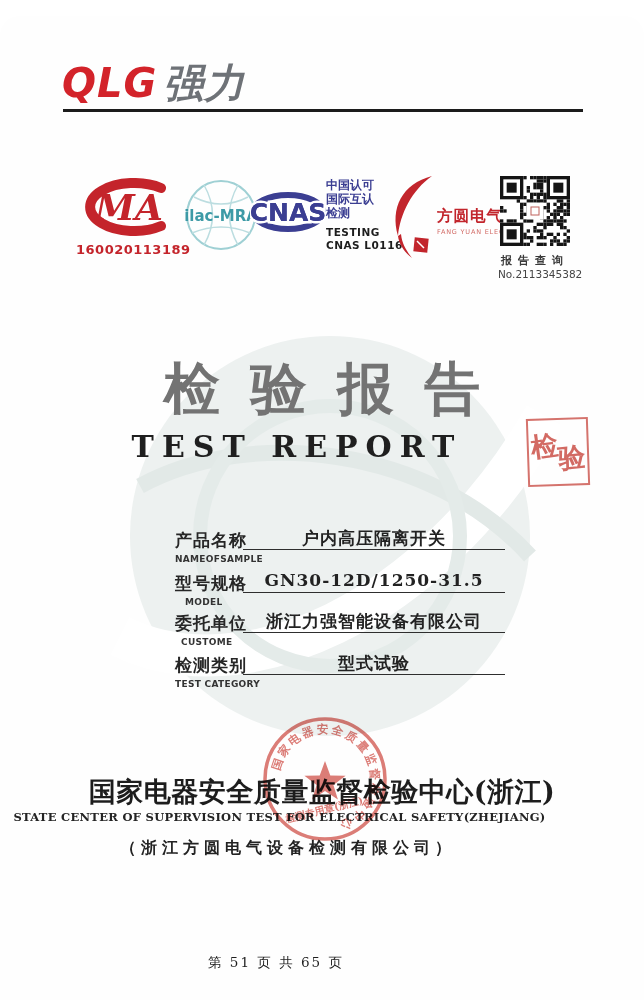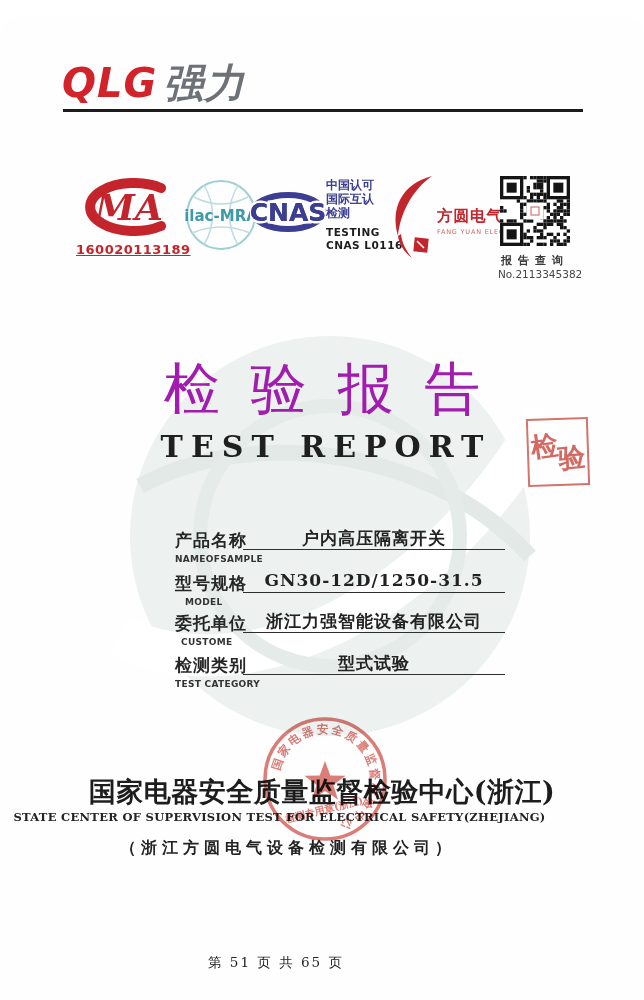--- a/index.html
+++ b/index.html
@@ -11,21 +11,21 @@
   }
 
   
   .logo { position:absolute; left:62px; top:40px; font-family:"DejaVu Sans","Liberation Sans",sans-serif;
           font-weight:bold; font-style:italic; font-size:40px; letter-spacing:1px; white-space:nowrap; }
   .logo .latin { color:#d3232a; }
   .logo .cn { color:#6e7277; margin-left:6px; }
   .head-rule { position:absolute; left:63px; top:93px; width:520px; height:3px; background:#1c1c1c; }
   .cma { position:absolute; left:76px; top:162px; width:110px; text-align:center; }
   .cma-num { margin-top:2px; color:#c4242b; font-family:"DejaVu Sans","Liberation Sans",sans-serif;
-             font-weight:bold; font-size:13px; letter-spacing:0.5px;text-decoration:underline; }
+             font-weight:bold; font-size:13px; letter-spacing:0.5px; }
   .ilac { position:absolute; left:184px; top:161px; }
   .cnas-logo { position:absolute; left:250px; top:172px; }
   .cnas-text { position:absolute; left:326px; top:163px; line-height:1.15;
                font-family:"DejaVu Sans","Liberation Sans",sans-serif; }
   .cnas-text .cnline { color:#3b3e92; font-weight:bold; font-size:12px; }
   .cnas-text .enline { color:#1d1d1d; font-weight:bold; font-size:10.5px; margin-top:1px; letter-spacing:0.5px;}
   .cnas-text .gap { height:5px; }
   .fy-logo { position:absolute; left:388px; top:158px; }
   .fy-text { position:absolute; left:437px; top:190px; }
   .fy-name { color:#c2252c; font-weight:bold; font-size:15.5px; letter-spacing:1px; white-space:nowrap; }
@@ -33,22 +33,22 @@
            font-family:"DejaVu Sans","Liberation Sans",sans-serif; white-space:nowrap;}
   .qr-block { position:absolute; left:498px; top:160px; width:74px; text-align:center; }
   .qr-caption { margin-top:3px; font-size:11px; color:#3a3a3a; font-weight:bold; letter-spacing:6px; white-space:nowrap; }
   .qr-number { font-size:10.5px; color:#454545; font-family:"DejaVu Sans","Liberation Sans",sans-serif; }
 
   
   .watermark { position:absolute; left:100px; top:290px; z-index:0; pointer-events:none; }
 
   
   .title-cn { position:absolute; left:0; top:336px; width:644px; text-align:center; z-index:1;
-              font-size:56px; font-weight:normal; color:#a21caf; letter-spacing:0.55em; text-indent:0.55em; }
-  .title-en { position:absolute; left:0; top:413px; width:644px; text-align:center; z-index:1;
+              font-size:56px; font-weight:bold; color:#737373; letter-spacing:0.55em; text-indent:0.55em; }
+  .title-en { position:absolute; left:0; top:413px; width:586px; text-align:center; z-index:1;
               font-size:30px; font-weight:bold; color:#1f1f1f; letter-spacing:8px; text-indent:8px; }
 
   
   .mini-seal { position:absolute; left:527px; top:402px; width:62px; height:68px; z-index:2;
                border:2.5px solid #cb5048; transform:rotate(-2deg); opacity:0.8;
                mix-blend-mode:multiply; display:flex; align-items:center; justify-content:center; }
   .mini-seal span { color:#c8453c; font-size:27px; font-weight:bold; }
   .mini-seal .c1 { transform:translateY(-6px) rotate(-6deg); }
   .mini-seal .c2 { transform:translateY(6px) rotate(-4deg); }
 

